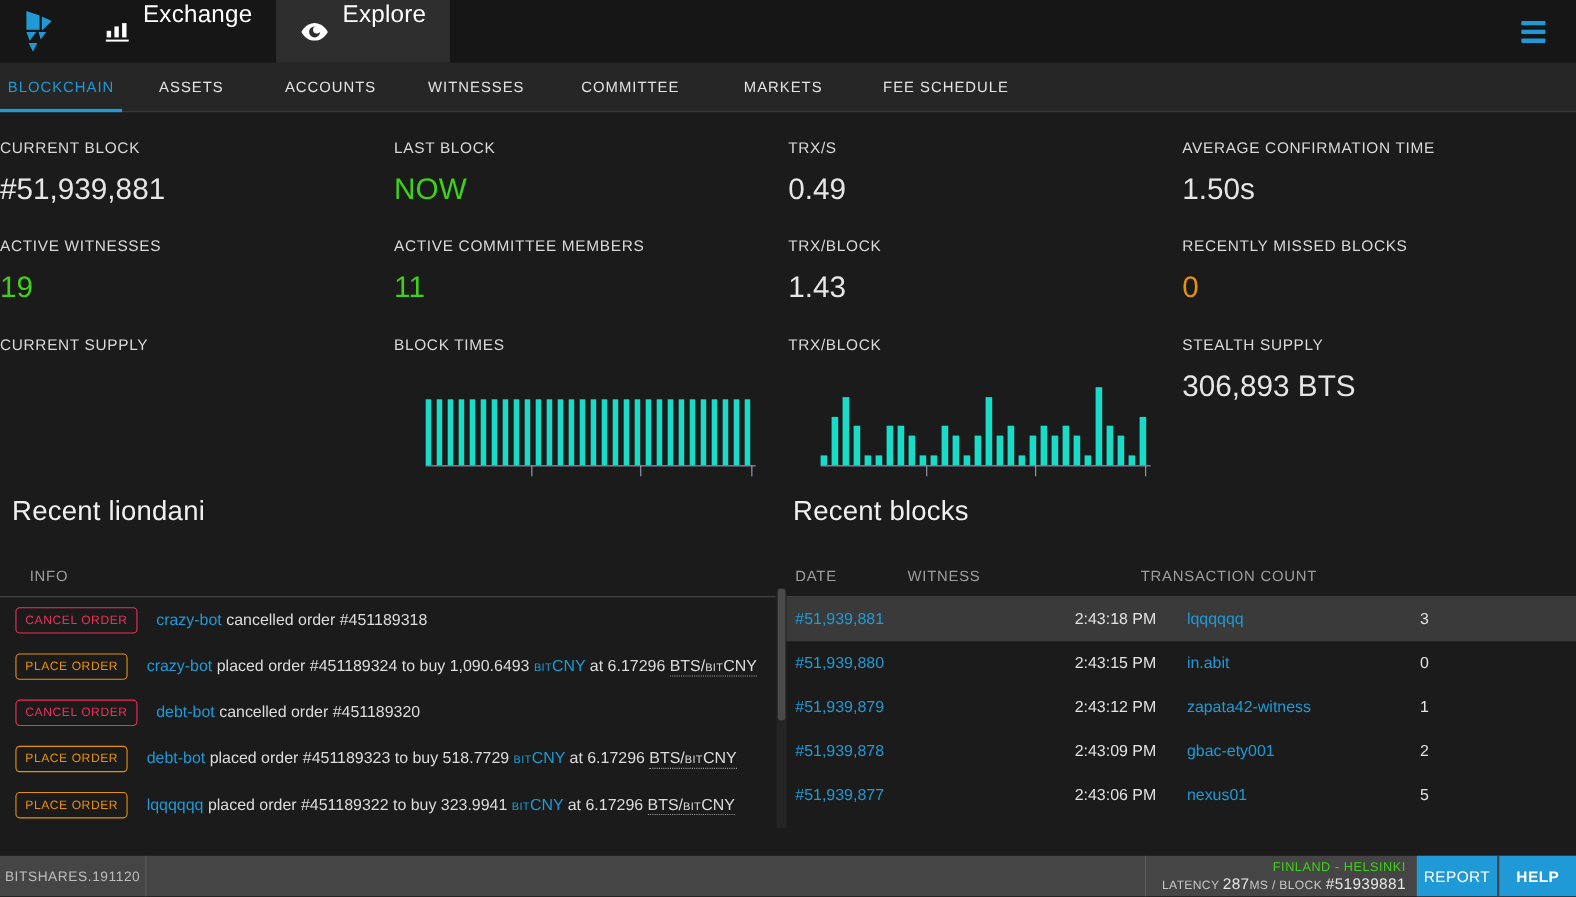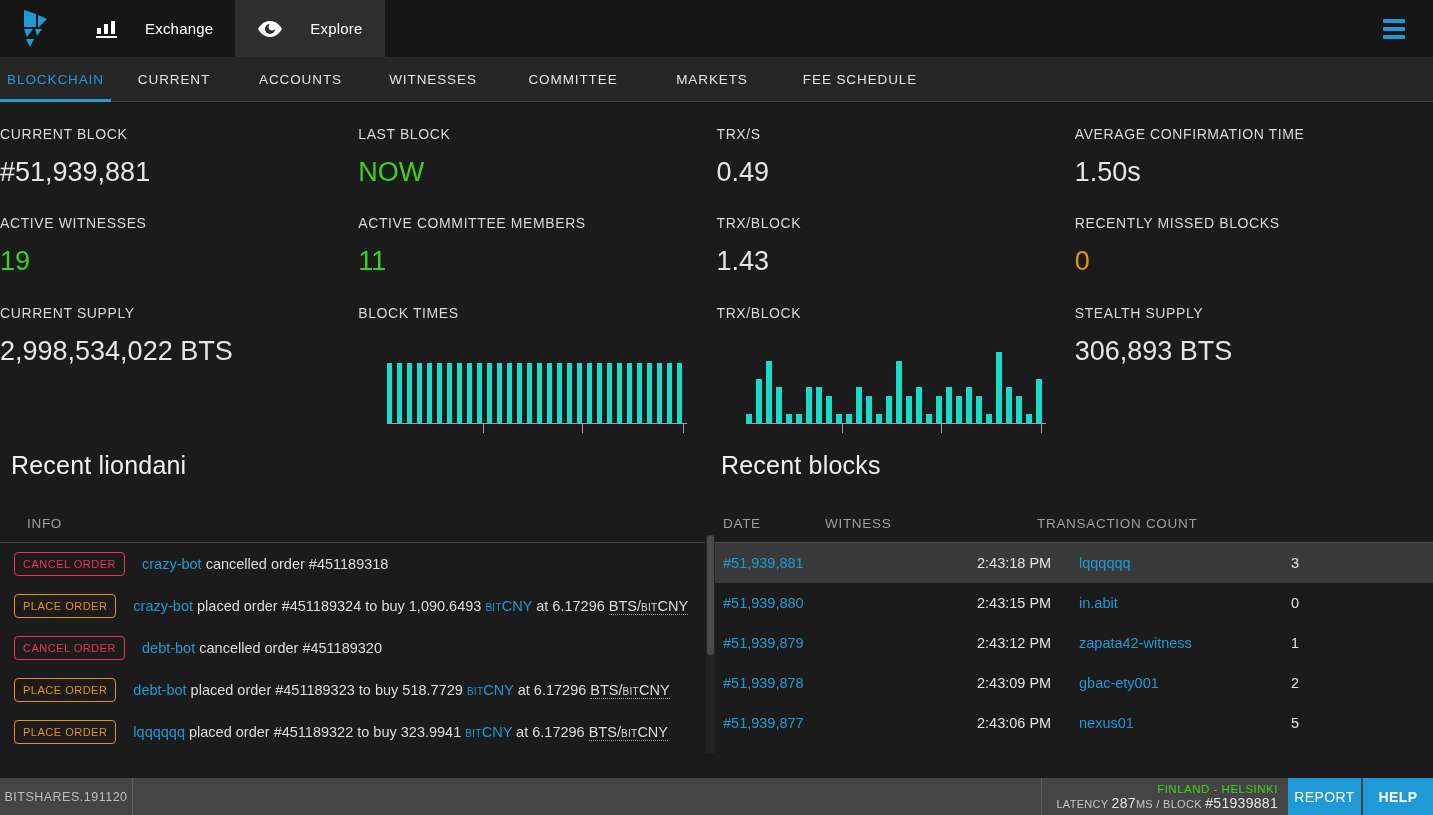--- a/index.html
+++ b/index.html
@@ -15,23 +15,23 @@
   .topbar {
     height: 57px; background: #161616;
     display: flex; align-items: stretch; position: relative;
   }
   .logo-wrap {
     width: 74px; display: flex; align-items: center; justify-content: center;
     cursor: pointer;
   }
   .logo-svg { width: 34px; height: 38px; display: block; }
   .topnav-item {
-    display: flex; align-items: center; gap: 27px;
+    display: flex; gap: 12px;
     padding: 0 22px; cursor: pointer; color: #ffffff;
-    font-size: 15px; letter-spacing: .2px;
+    font-size: 22px; letter-spacing: .2px;
   }
   .topnav-item.active { background: #2e2e2e; }
   .topnav-icon { display: flex; align-items: center; }
   .hamburger {
     position: absolute; right: 28px; top: 50%; transform: translateY(-50%);
     width: 22px; cursor: pointer;
   }
   .hamburger span {
     display: block; height: 4px; background: #1f9ad6; margin-bottom: 4px; border-radius: 1px;
   }
@@ -228,21 +228,21 @@
     <span></span>
     <span></span>
   </div>
 </div>
 
 <div class="tabs">
   <div class="tab active tab-w0">
       <span>BLOCKCHAIN</span>
     </div>
   <div class="tab tab-w1">
-      <span>CURRENT</span>
+      <span>ASSETS</span>
     </div>
   <div class="tab tab-w2">
       <span>ACCOUNTS</span>
     </div>
   <div class="tab tab-w3">
       <span>WITNESSES</span>
     </div>
   <div class="tab tab-w4">
       <span>COMMITTEE</span>
     </div>
@@ -285,21 +285,20 @@
     <div class="cell-label">TRX/BLOCK</div>
     <div class="cell-value">1.43</div>
   </div>
   <div class="cell row2">
     <div class="cell-label">RECENTLY MISSED BLOCKS</div>
     <div class="cell-value orange">0</div>
   </div>
 
   <div class="cell row3">
     <div class="cell-label">CURRENT SUPPLY</div>
-    <div class="cell-value">2,998,534,022 BTS</div>
   </div>
 
   <div class="cell row3">
     <div class="cell-label">BLOCK TIMES</div>
     <div class="chart-box">
       <div class="chart-inner" id="chart0-inner" style="width: 300px;">
         <div class="bars" id="chart0">
             <div class="bar" style="width: 5px; margin-right: 5px; height: 60px;"></div>
             <div class="bar" style="width: 5px; margin-right: 5px; height: 60px;"></div>
             <div class="bar" style="width: 5px; margin-right: 5px; height: 60px;"></div>

